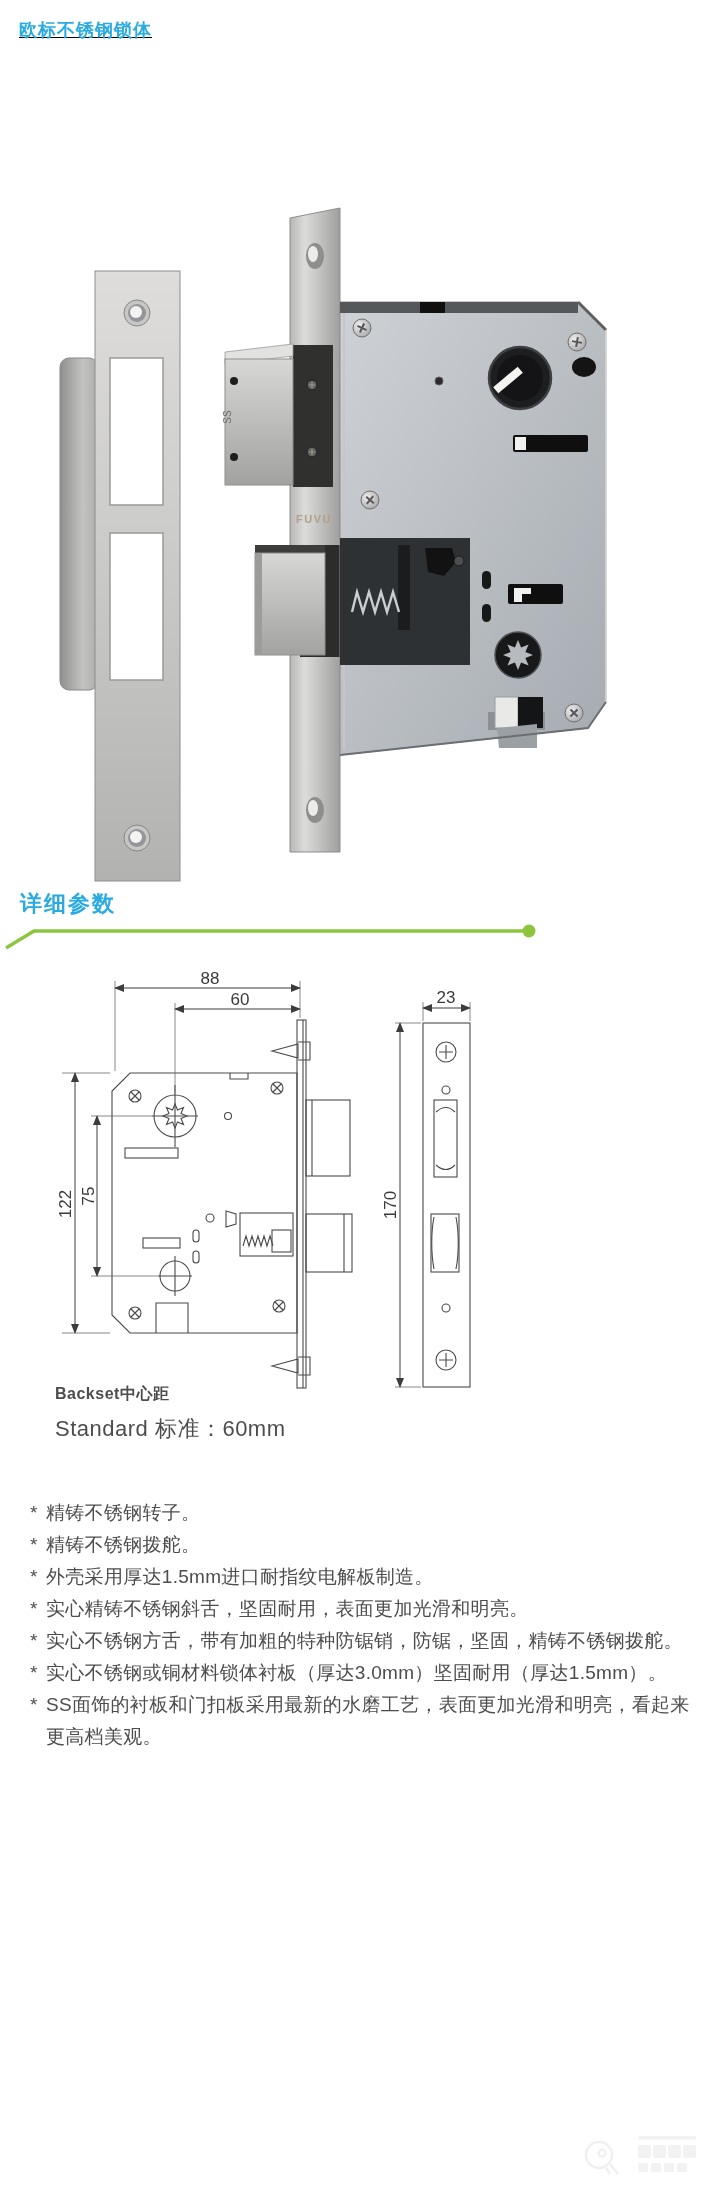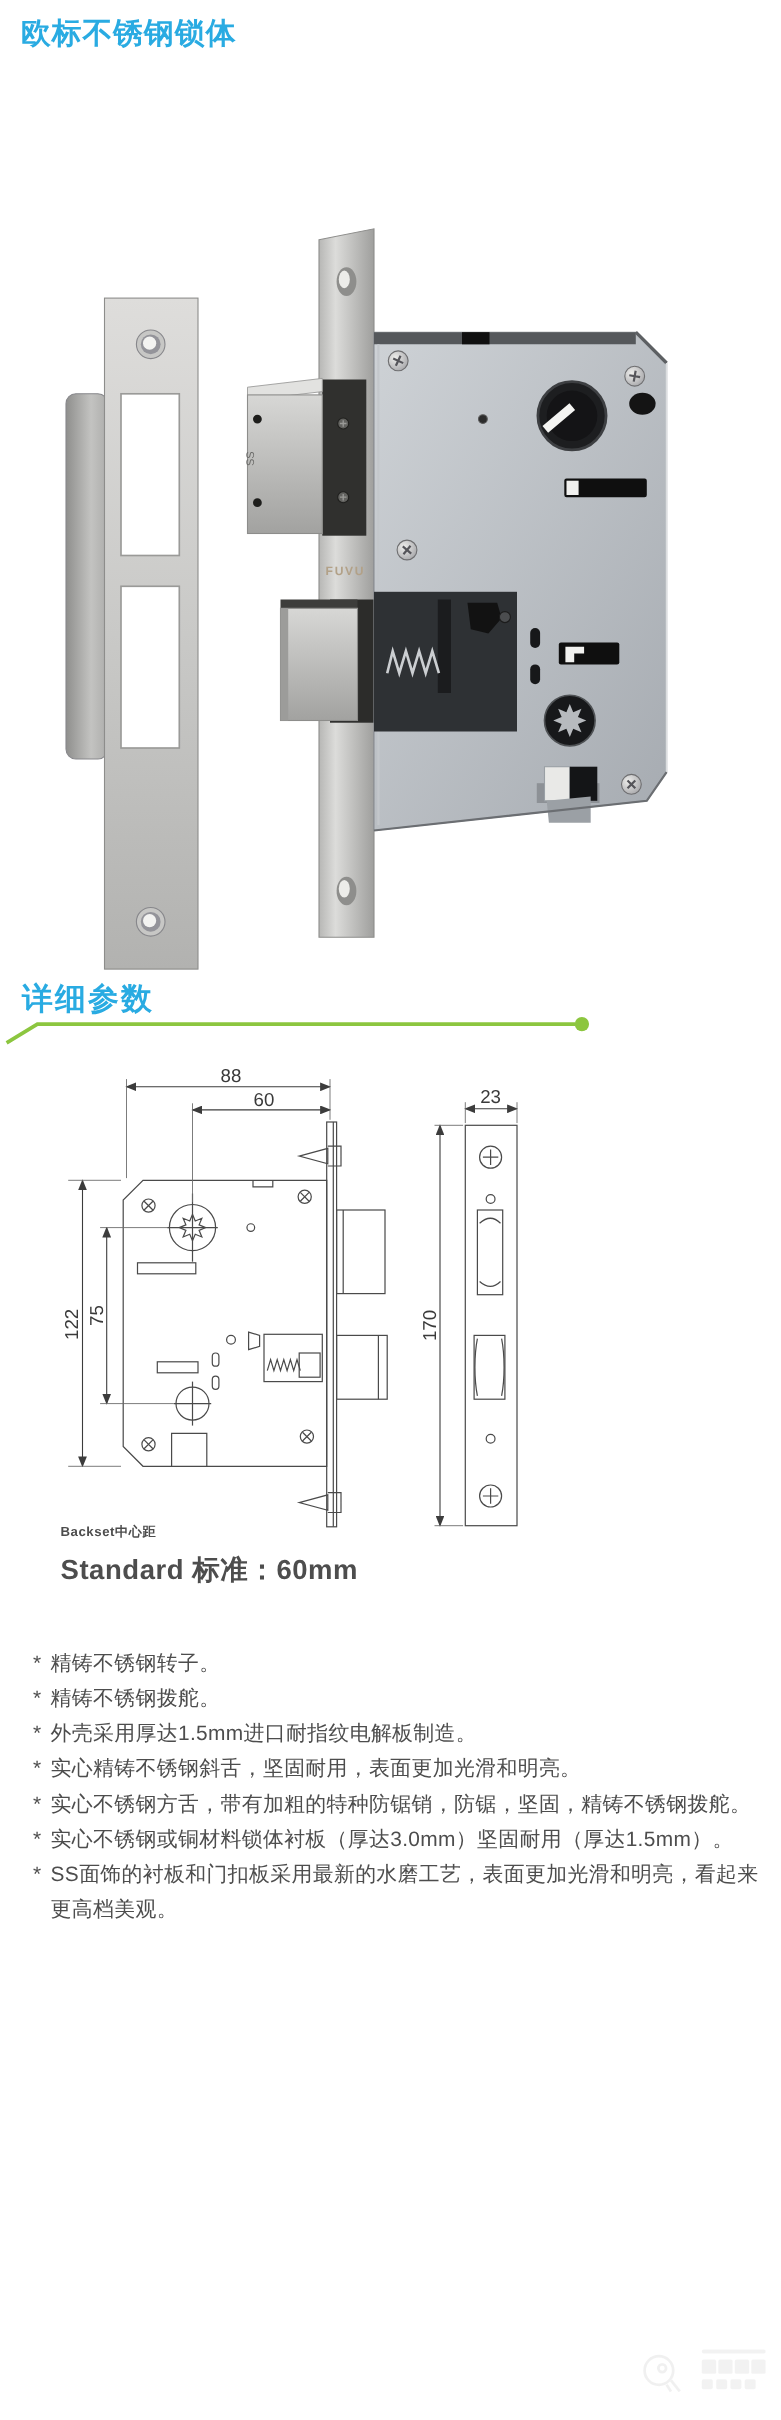--- a/index.html
+++ b/index.html
@@ -1,31 +1,31 @@
 <!DOCTYPE html>
 <html><head>
 <meta charset="utf-8">
 <style>
   html,body{margin:0;padding:0;background:#fff;}
   .page{position:relative;width:710px;height:2200px;background:#fff;overflow:hidden;
         font-family:"Liberation Sans","DejaVu Sans",sans-serif;}
   svg{position:absolute;pointer-events:none;}
   
-  .hdr{position:absolute;left:19px;top:10px;font-size:27px;font-weight:bold;
-       line-height:40px;letter-spacing:1px;}
+  .hdr{position:absolute;left:19px;top:10px;font-size:18px;font-weight:bold;
+       line-height:40px;letter-spacing:1px;text-decoration:underline;}
   .hdr .blue{color:#29abe2;}
   .hdr .orange{color:#f7941e;}
   .hdr .gap{display:inline-block;width:44px;}
   
-  .section-title{position:absolute;left:20px;top:889px;font-size:28px;font-weight:bold;
+  .section-title{position:absolute;left:20px;top:889px;font-size:22px;font-weight:bold;
        color:#29abe2;letter-spacing:2px;}
   
   .specs{position:absolute;left:55px;top:1384px;color:#4d4d4d;}
-  .specs .t{font-size:12px;font-weight:bold;letter-spacing:.5px;}
-  .specs .l{font-size:25px;margin-top:9px;letter-spacing:.5px;font-weight:bold;}
+  .specs .t{font-size:16px;font-weight:bold;letter-spacing:.5px;}
+  .specs .l{font-size:22px;margin-top:9px;letter-spacing:.5px;}
   
   .features{position:absolute;left:30px;top:1497px;width:668px;margin:0;padding:0;list-style:none;}
   .features li{display:flex;font-size:19px;line-height:32px;color:#4d4d4d;letter-spacing:.3px;}
   .features .m{flex:none;width:16px;}
   .features .tx{flex:1;}
   
   .watermark{position:absolute;left:576px;top:2126px;width:126px;height:58px;opacity:.6;}
 </style>
 </head>
 <body>

